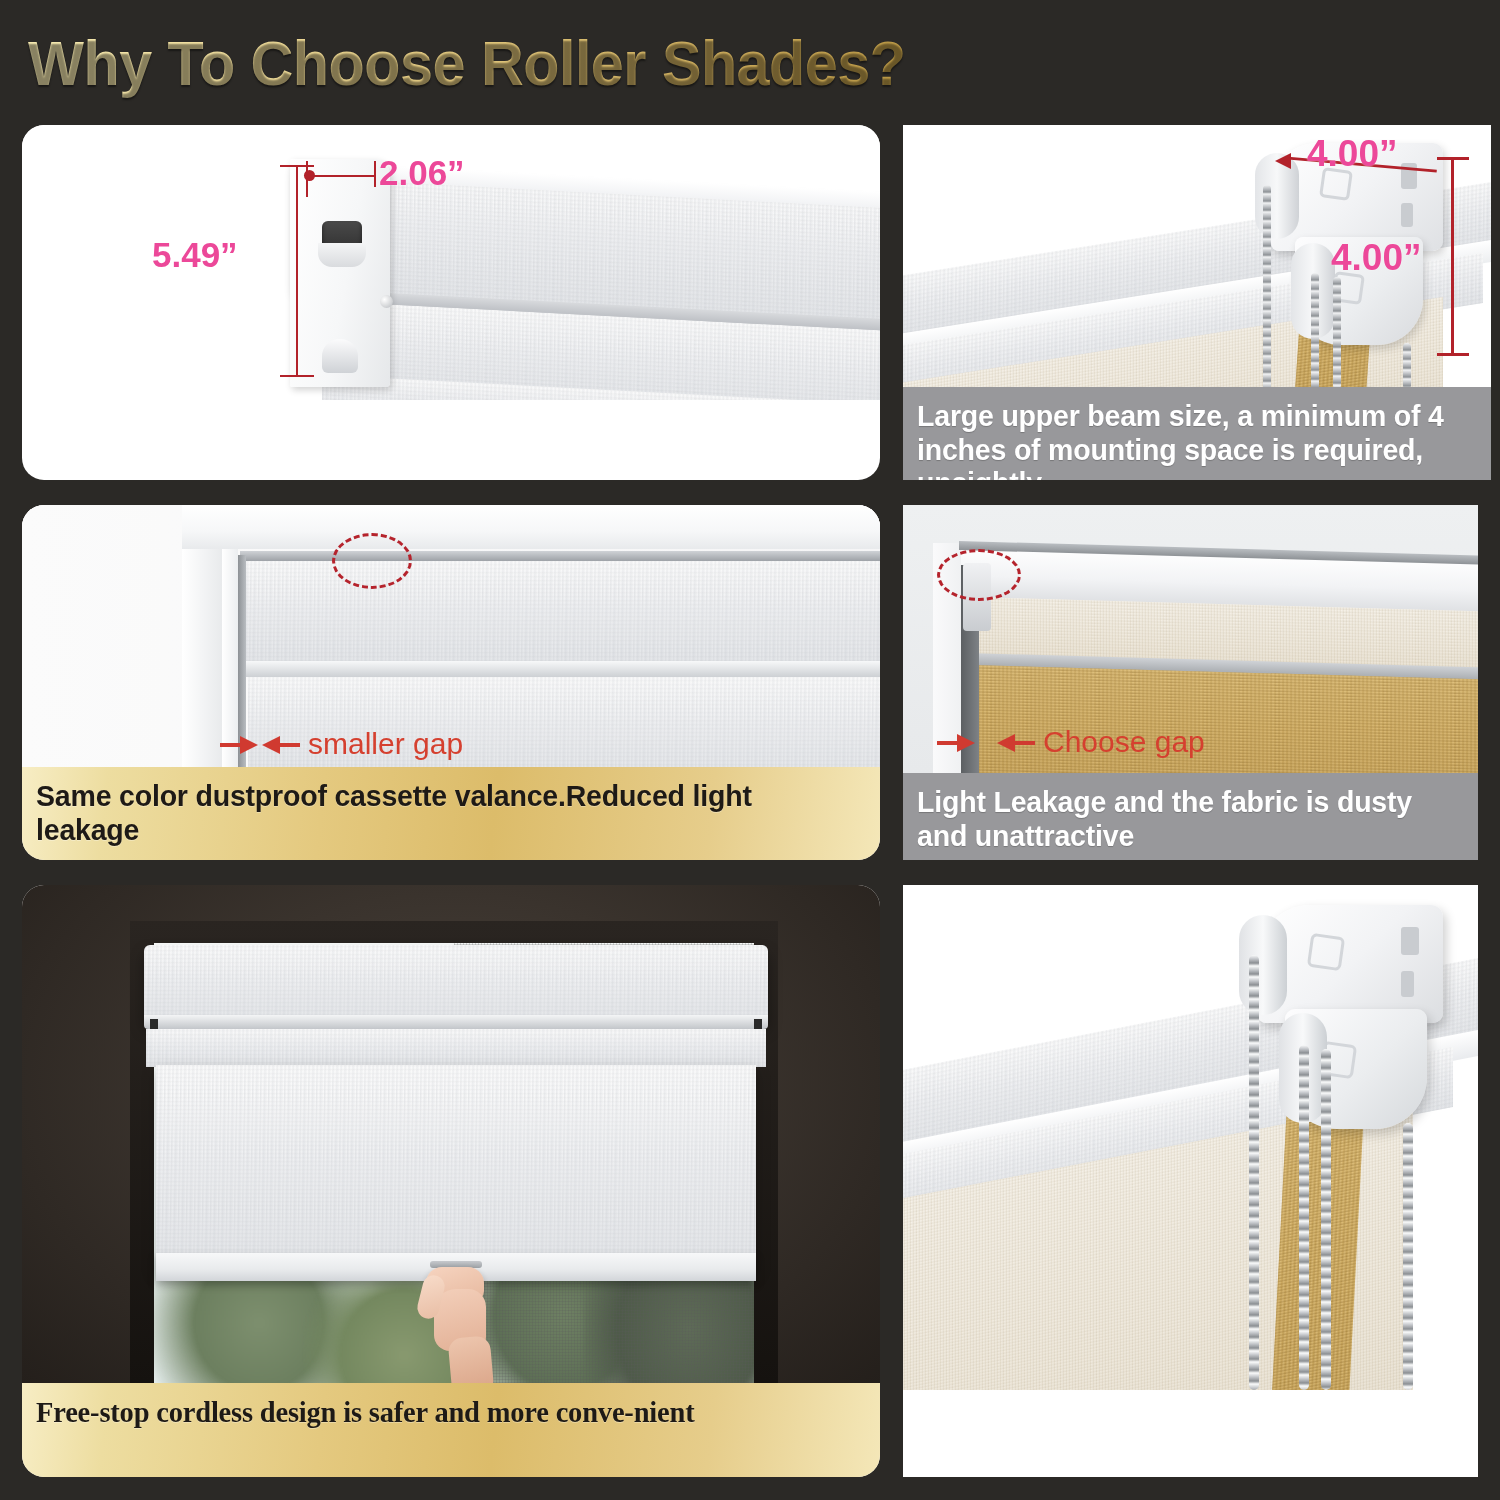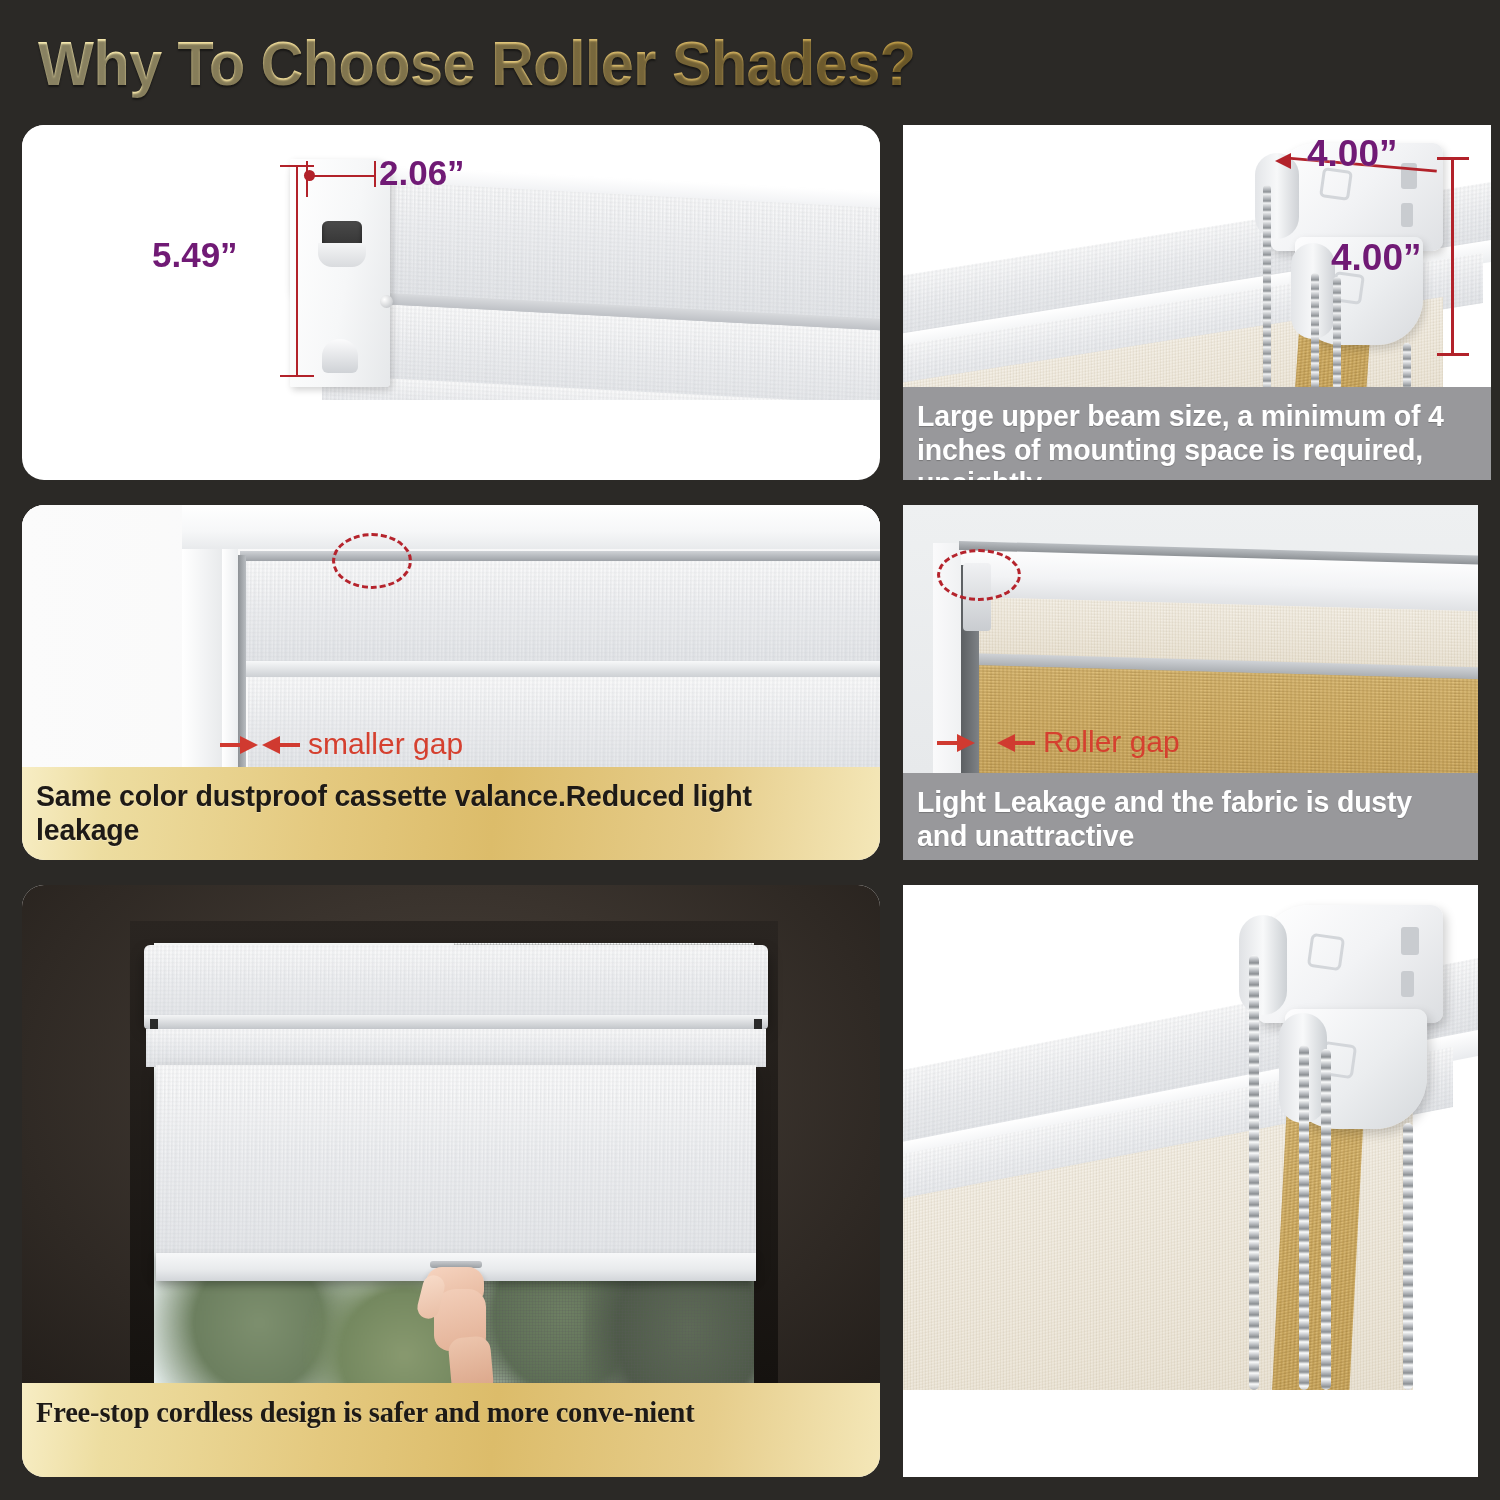--- a/index.html
+++ b/index.html
@@ -9,21 +9,21 @@
     height: 1500px;
     background: #2b2926;
     font-family: "Liberation Sans", sans-serif;
     overflow: hidden;
     position: relative;
   }
 
   
   .title-bar {
     position: absolute;
-    left: 38px;
+    left: 28px;
     top: 20px;
     width: 1100px;
     height: 85px;
     display: flex;
     align-items: center;
   }
   .title-text {
     font-size: 63px;
     font-weight: bold;
     letter-spacing: -0.5px;
@@ -111,21 +111,21 @@
       repeating-linear-gradient(90deg,
         rgba(120,92,40,0.18) 0px, rgba(255,240,205,0.20) 2px,
         rgba(120,92,40,0.12) 4px),
       linear-gradient(180deg, #dbb96f 0%, #d3ae60 50%, #caa456 100%);
   }
 
   
   .dimline { position: absolute; background: #b2222a; }
   .dimtxt {
     position: absolute;
-    color: #701a75;
+    color: #ec4899;
     font-weight: bold;
     white-space: nowrap;
     text-shadow: 0 0 2px rgba(255,255,255,0.6);
     text-align: right;
   }
 
   .arrow-r, .arrow-l {
     position: absolute;
     width: 0; height: 0;
     border-top: 9px solid transparent;
@@ -352,21 +352,21 @@
 
       <div style="position:absolute; left:60px; top:58px; width:28px; height:68px;
                   background:linear-gradient(180deg,#f0f1f3,#c9ccd0); border-radius:4px;"></div>
 
       <div class="dashed-ellipse" style="left:34px; top:44px; width:84px; height:52px;"></div>
 
       <div class="arrow-stem" style="left:34px; top:236px; width:22px;"></div>
       <div class="arrow-r" style="left:54px; top:229px;"></div>
       <div class="arrow-l" style="left:94px; top:229px;"></div>
       <div class="arrow-stem" style="left:110px; top:236px; width:22px;"></div>
-      <div class="gaptxt" style="left:140px; top:220px;">Roller gap</div>
+      <div class="gaptxt" style="left:140px; top:220px;">Choose gap</div>
     </div>
 
     <div class="caption gray" style="height:87px;">
       <span>Light Leakage and the fabric is dusty and unattractive</span>
     </div>
   </div>
 
   <div class="panel rounded" style="left:22px; top:885px; width:858px; height:592px;font-family:Liberation Serif, serif;">
 
     <div class="photo" style="height:498px;">

